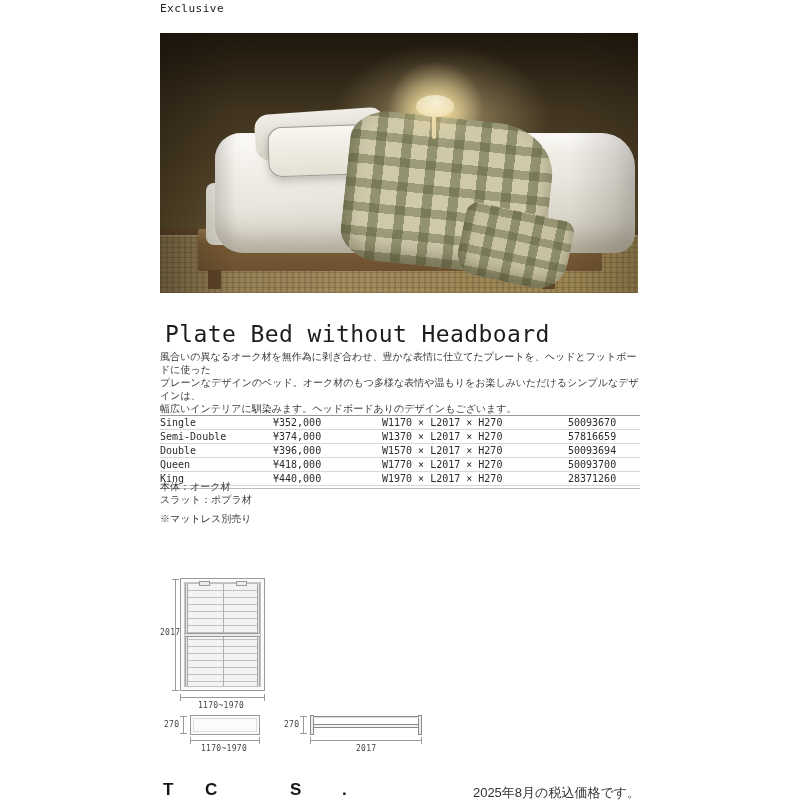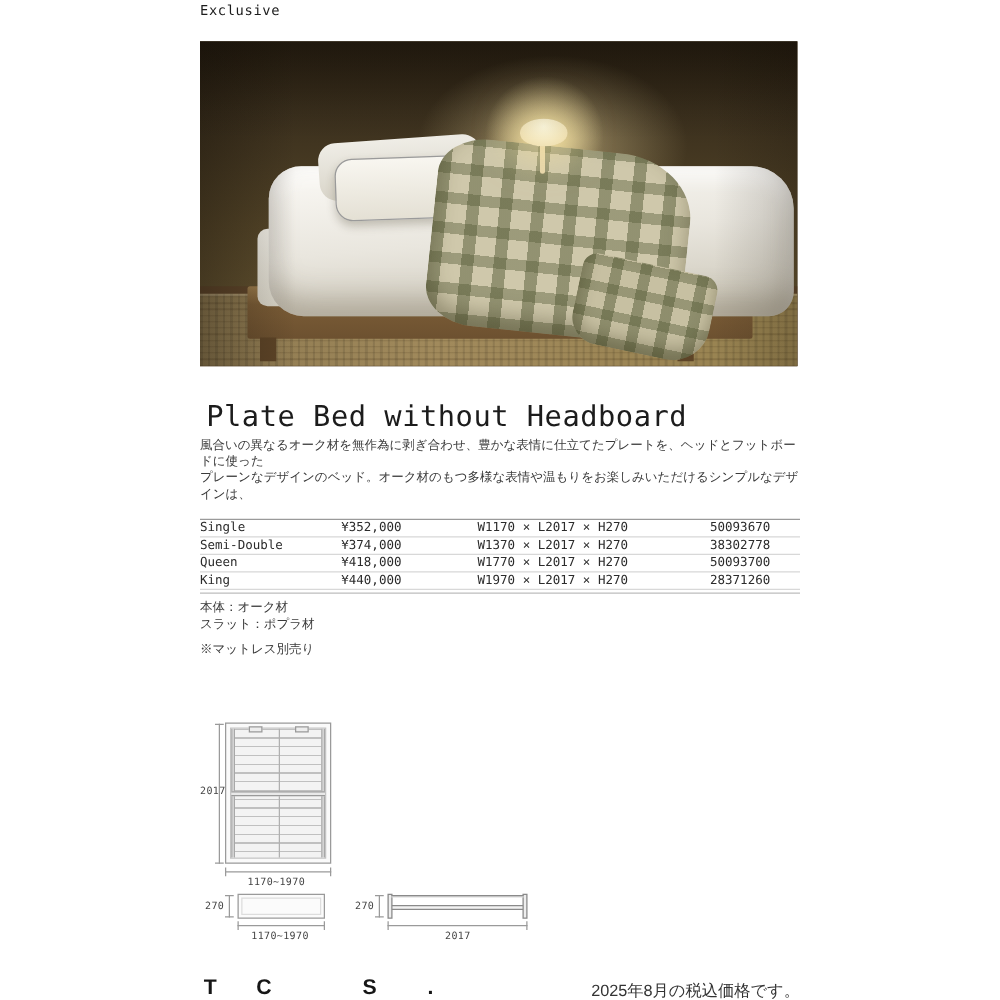--- a/index.html
+++ b/index.html
@@ -138,34 +138,41 @@
       <div class="lamp-stem"></div>
       <div class="lamp-cap"></div>
       <div class="photo-tone"></div>
     </div>
 
     <h1 class="title">Plate Bed without Headboard</h1>
 
     <div class="desc">
       <div>風合いの異なるオーク材を無作為に剥ぎ合わせ、豊かな表情に仕立てたプレートを、ヘッドとフットボードに使った</div>
       <div>プレーンなデザインのベッド。オーク材のもつ多様な表情や温もりをお楽しみいただけるシンプルなデザインは、</div>
+      <div>幅広いインテリアに馴染みます。ヘッドボードありのデザインもございます。</div>
     </div>
 
     <div class="spec-table" id="specTable">
         <div class="spec-row">
           <span>Single</span>
           <span>¥352,000</span>
           <span>W1170 × L2017 × H270</span>
           <span>50093670</span>
         </div>
         <div class="spec-row">
           <span>Semi-Double</span>
           <span>¥374,000</span>
           <span>W1370 × L2017 × H270</span>
-          <span>38302778</span>
+          <span>57816659</span>
+        </div>
+        <div class="spec-row">
+          <span>Double</span>
+          <span>¥396,000</span>
+          <span>W1570 × L2017 × H270</span>
+          <span>50093694</span>
         </div>
         <div class="spec-row">
           <span>Queen</span>
           <span>¥418,000</span>
           <span>W1770 × L2017 × H270</span>
           <span>50093700</span>
         </div>
         <div class="spec-row">
           <span>King</span>
           <span>¥440,000</span>

